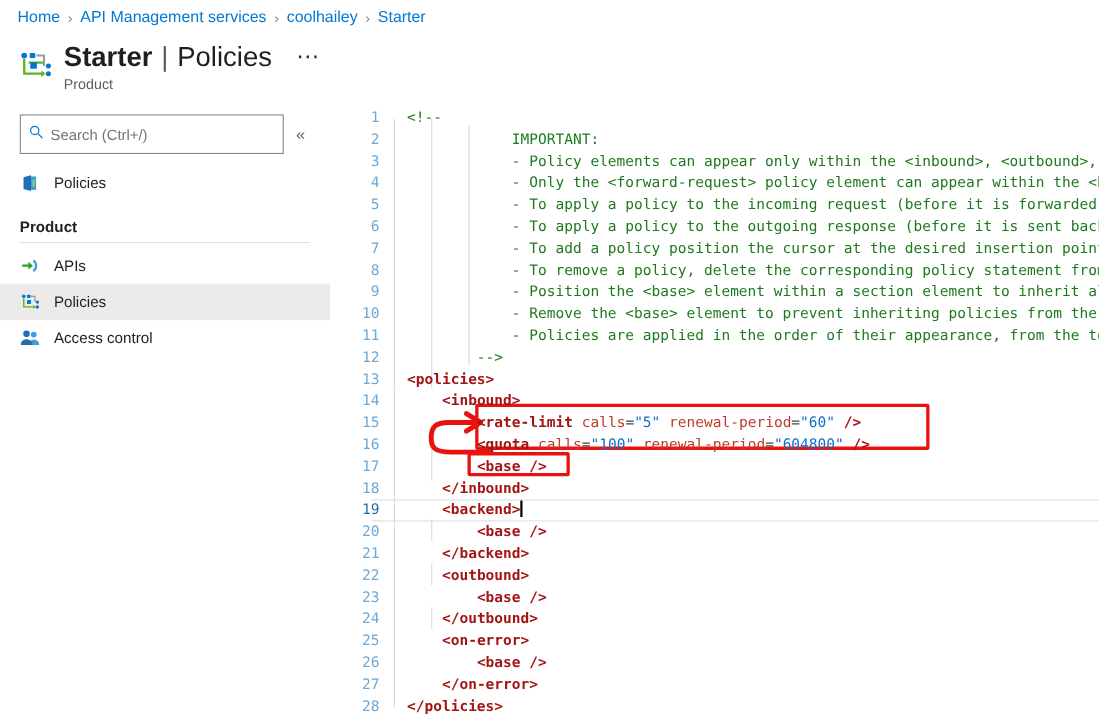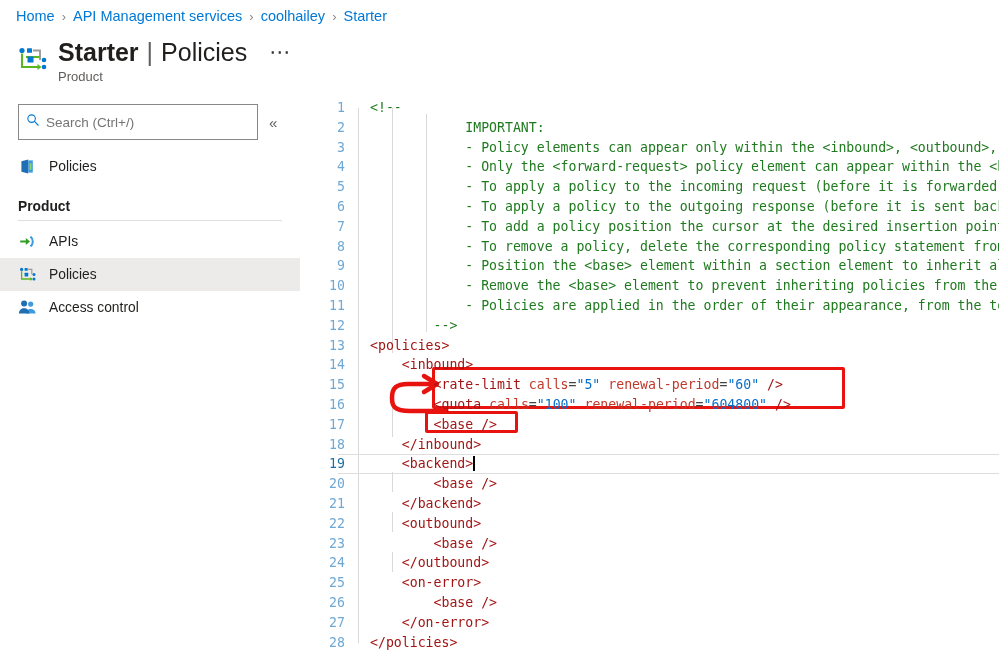--- a/index.html
+++ b/index.html
@@ -101,21 +101,21 @@
   }
   .lnum {
     width: 38px; text-align: right; flex: 0 0 auto;
     color: #6fa8d4; font-size: 13.2px; padding-right: 3px;
     user-select: none;
   }
   .line.active .lnum { color: #1c6ea4; }
   .ltext { padding-left: 22px; position: relative; z-index: 2; }
 
   .tok-comment { color: #1f7a1f; }
-  .tok-tag     { color: #a31515; }
+  .tok-tag     { color: #a31515; font-weight: bold; }
   .tok-attr    { color: #c0392b; }
   .tok-val     { color: #0b6fc9; }
   .tok-punct   { color: #444444; }
 
   
   .guides { position: absolute; left: 0; top: 0; width: 100%; height: 100%; pointer-events: none; }
   .guide { position: absolute; width: 1px; background: #d9d9d9; }
 
   
   .caret {

